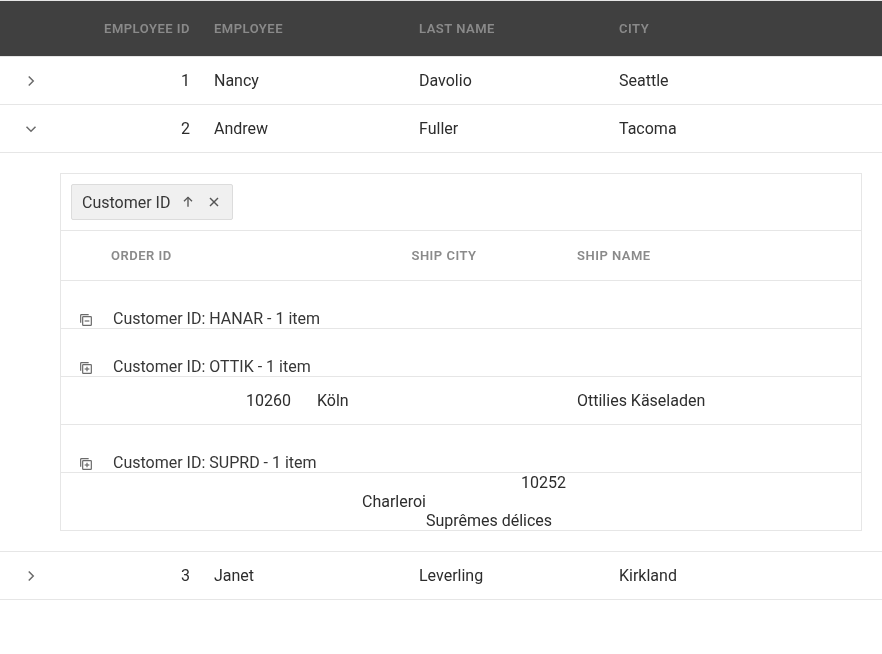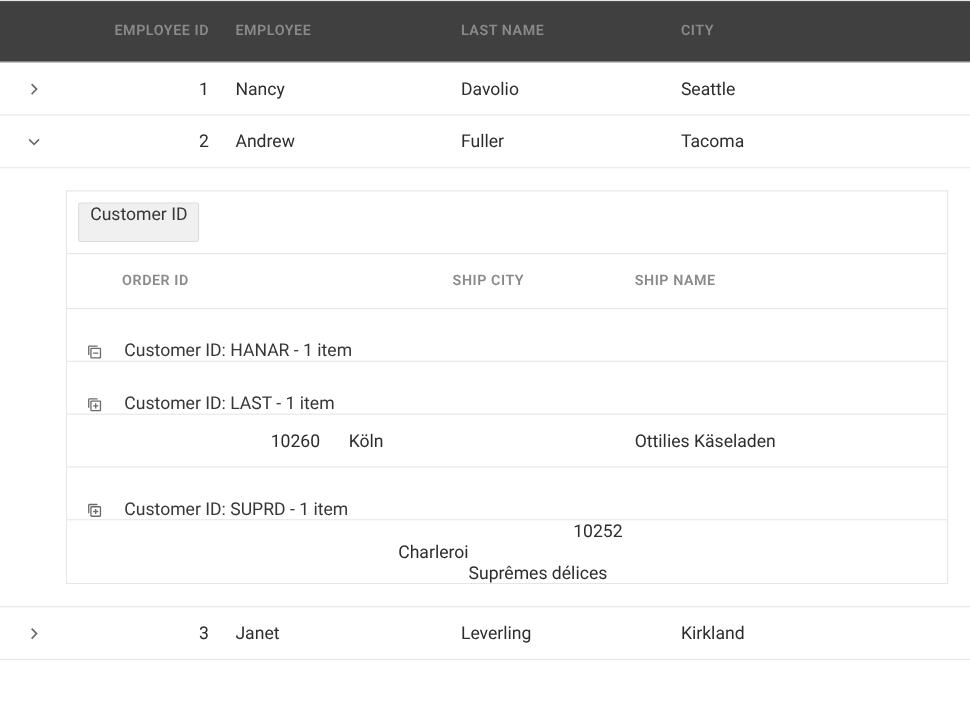--- a/index.html
+++ b/index.html
@@ -76,21 +76,20 @@
     display: inline-flex;
     align-items: center;
     background: #f0f0f0;
     border: 1px solid #dcdcdc;
     border-radius: 2px;
     height: 36px;
     padding: 0 10px;
     font-size: 16px;
     color: #373737;
     gap: 10px;
-    flex-direction: column;
   }
   .group-chip .arrow-up, .group-chip .close-x {
     width: 16px;
     height: 16px;
     color: #555;
   }
   .sub-header {
     display: flex;
     align-items: center;
     min-height: 50px;
@@ -219,21 +218,21 @@
       <div class="group-row">
         <div class="group-toggle">
           <svg class="expand-icon" viewBox="0 0 24 24" fill="none" stroke="currentColor" stroke-width="1.8">
               <rect x="7" y="7" width="13" height="13" rx="1"></rect>
               <path d="M4 16V5a1 1 0 0 1 1-1h11"></path>
               <line x1="10" y1="13.5" x2="17" y2="13.5"></line>
               <line x1="13.5" y1="10" x2="13.5" y2="17"></line>
             </svg>
         </div>
         <div class="group-label">
-          <span>Customer ID: </span><span>LAST</span><span> - 1 item</span>
+          <span>Customer ID: </span><span>OTTIK</span><span> - 1 item</span>
         </div>
       </div>
       <div class="order-row">
         <div class="order-col-id">10260</div>
         <div class="order-col-city">Köln</div>
         <div class="order-col-name">Ottilies Käseladen</div>
       </div>
 
       <div class="group-row">
         <div class="group-toggle">

